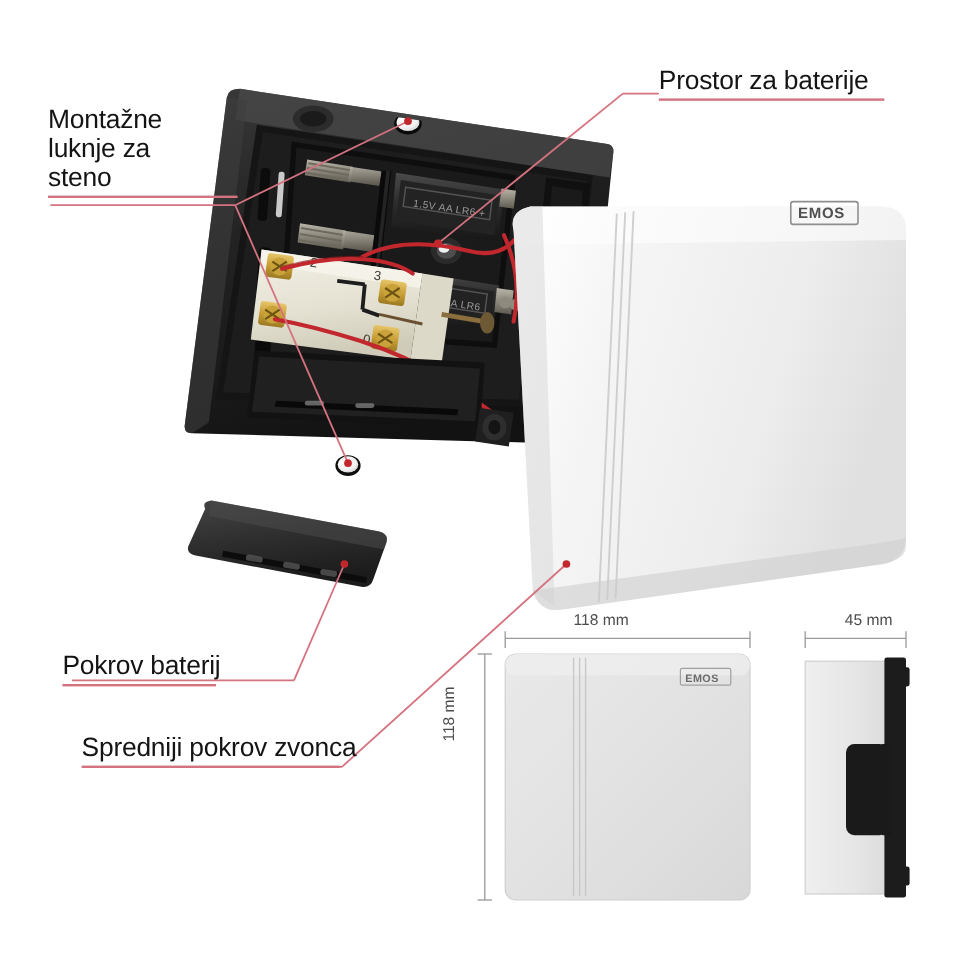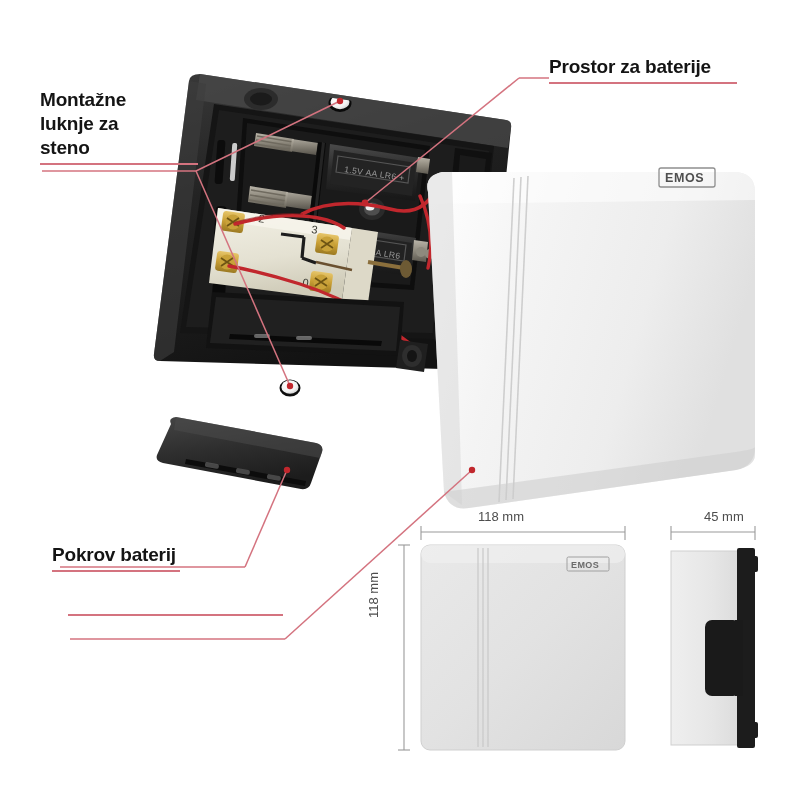--- a/index.html
+++ b/index.html
@@ -8,21 +8,21 @@
     font-family:"Liberation Sans", sans-serif;
     color:#1a1a1a;
     overflow:hidden;
     position:relative;
   }
   #stage{position:absolute;left:0;top:0;width:800px;height:800px;}
 
   
   .callout{position:absolute;}
   .callout .txt{
-    font-size:19px;line-height:24px;font-weight:700;
+    font-size:22px;line-height:24px;font-weight:400;
     color:#141414;letter-spacing:-0.2px;white-space:pre-line;
   }
   .callout .rule{
     height:2px;background:#d4737f;margin-top:3px;
   }
 
   #label-mount{left:40px;top:88px;width:170px;}
   #label-mount .rule{width:158px;}
   #label-battery{left:549px;top:55px;width:200px;}
   #label-battery .rule{width:188px;}
@@ -405,20 +405,21 @@
     <div class="txt">Prostor za baterije</div>
     <div class="rule"></div>
   </div>
 
   <div class="callout" id="label-batcover">
     <div class="txt">Pokrov baterij</div>
     <div class="rule"></div>
   </div>
 
   <div class="callout" id="label-frontcover">
+    <div class="txt">Spredniji pokrov zvonca</div>
     <div class="rule"></div>
   </div>
 
   <div class="dimtext" id="dim-w-front">118 mm</div>
   <div class="dimtext" id="dim-h-front">118 mm</div>
   <div class="dimtext" id="dim-w-side">45 mm</div>
 
 </div>
 
 </body></html>

